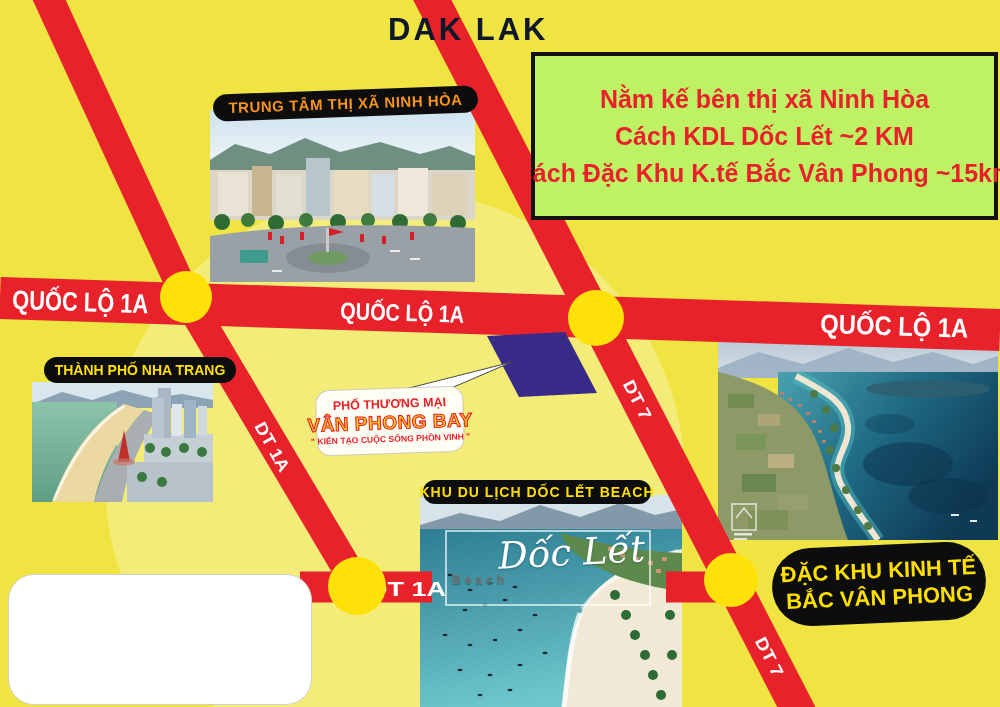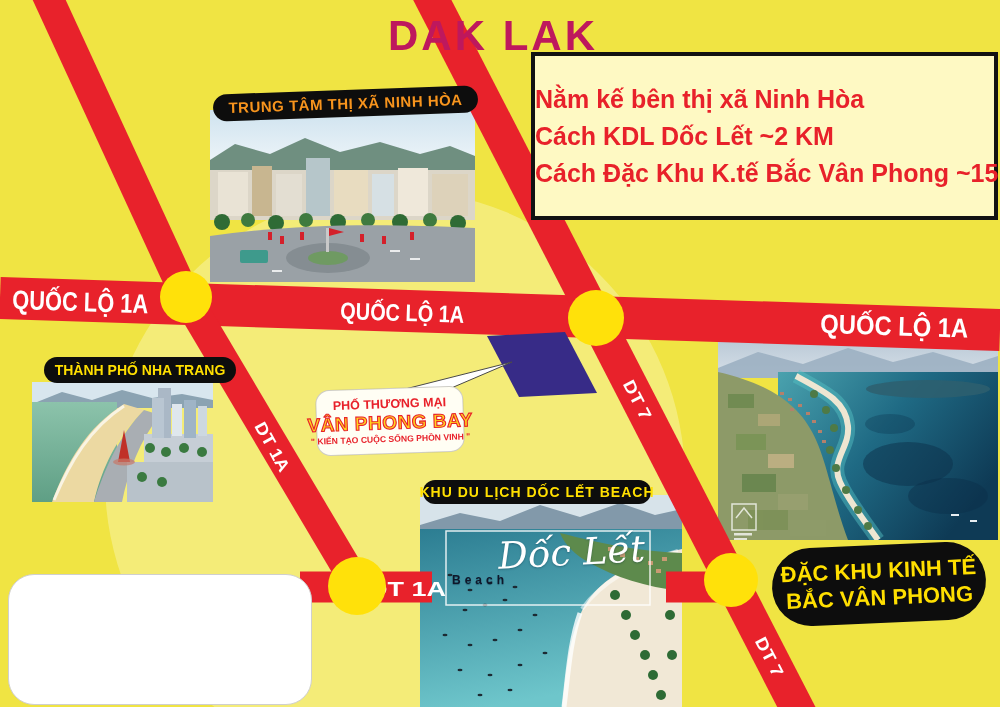--- a/index.html
+++ b/index.html
@@ -18,27 +18,27 @@
   .photo{z-index:2; overflow:hidden;}
   .photo svg{display:block; width:100%; height:100%;}
   #photo-ninh-hoa{left:210px; top:110px; width:265px; height:172px;}
   #photo-nha-trang{left:32px; top:382px; width:181px; height:120px;}
   #photo-doc-let{left:420px; top:495px; width:262px; height:212px;}
   #photo-van-phong{left:718px; top:334px; width:280px; height:206px;}
   
   #road-overlay{left:0; top:0; width:1000px; height:707px; z-index:3; pointer-events:none;}
   #road-overlay text{font-family:"Liberation Sans",sans-serif; font-weight:bold; fill:#fff;}
   #dak-lak{
-    left:388px; top:12px; font-size:42px; font-weight:bold; color:#be185d;
+    left:388px; top:12px; font-size:31px; font-weight:bold; color:#0f172a;
     letter-spacing:3px; z-index:4;
   }
   #info-box{
-    left:531px; top:52px; width:459px; height:160px; background:#fef9c3;
+    left:531px; top:52px; width:459px; height:160px; background:#bef264;
     border:4px solid #121212; z-index:4; display:flex; flex-direction:column;
-    justify-content:center; align-items:flex-start; text-align:center;
+    justify-content:center; align-items:center; text-align:center;
   }
   #info-box .il{
     color:#E8212A; font-weight:bold; font-size:25px; line-height:37px;
     white-space:nowrap;
   }
   .pill{
     background:#0d0d0d; border-radius:15px; color:#FFDF00; font-weight:bold;
     display:flex; align-items:center; justify-content:center; text-align:center;
     z-index:4; white-space:nowrap;
   }
@@ -68,21 +68,21 @@
   #note-box{
     left:8px; top:574px; width:302px; height:129px; background:#fff;
     border:1px solid #cfcfcf; border-radius:26px; z-index:4;
   }
   
   .doclet-script{
     z-index:4; color:#fff; font-family:"DejaVu Serif", serif; font-style:italic;
     font-size:37px; transform:rotate(-3deg); text-shadow:0 1px 2px rgba(0,40,60,.35);
   }
   .doclet-beach{
-    z-index:4; color:#0f172a; font-weight:bold; font-size:12px; letter-spacing:4px;
+    z-index:4; color:#737373; font-weight:bold; font-size:12px; letter-spacing:4px;
     font-family:"Liberation Sans",sans-serif; text-shadow:0 1px 1px rgba(0,40,60,.4);
   }
 </style>
 </head>
 <body>
 
 <div id="canvas">
 
   <div class="abs bg-circle"></div>
 

